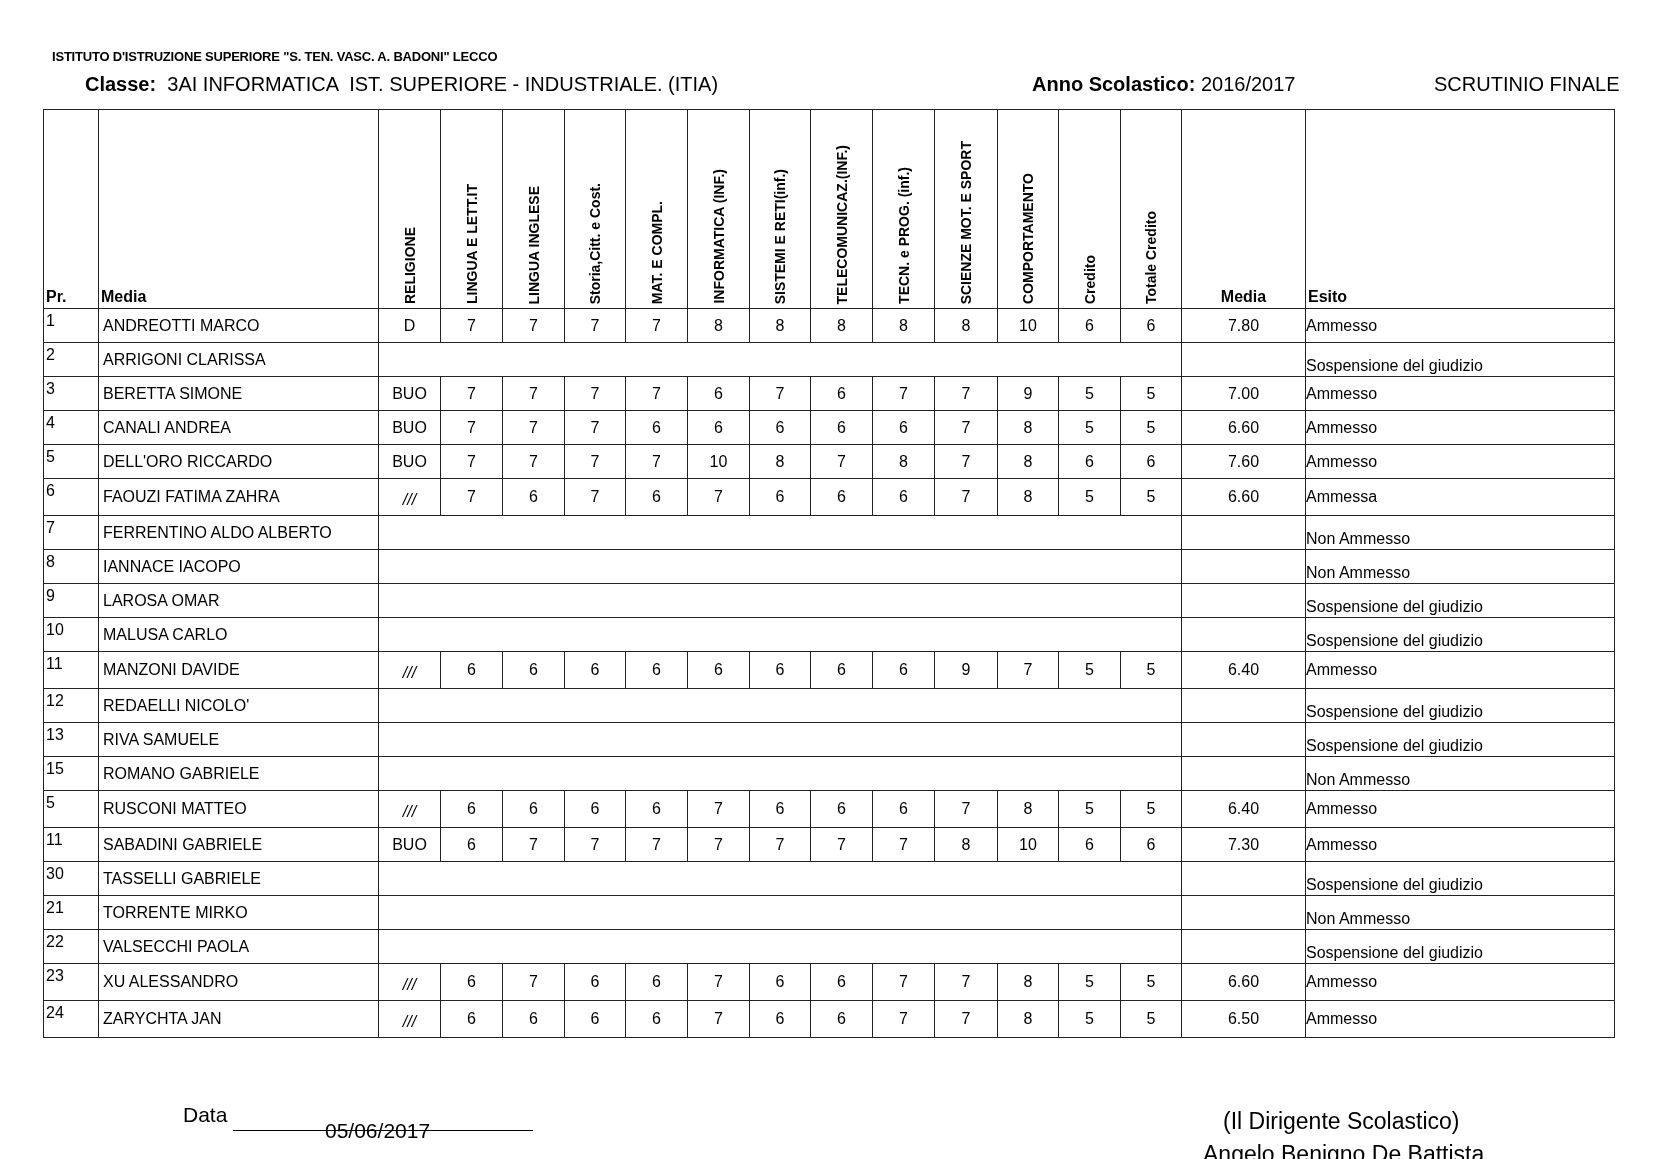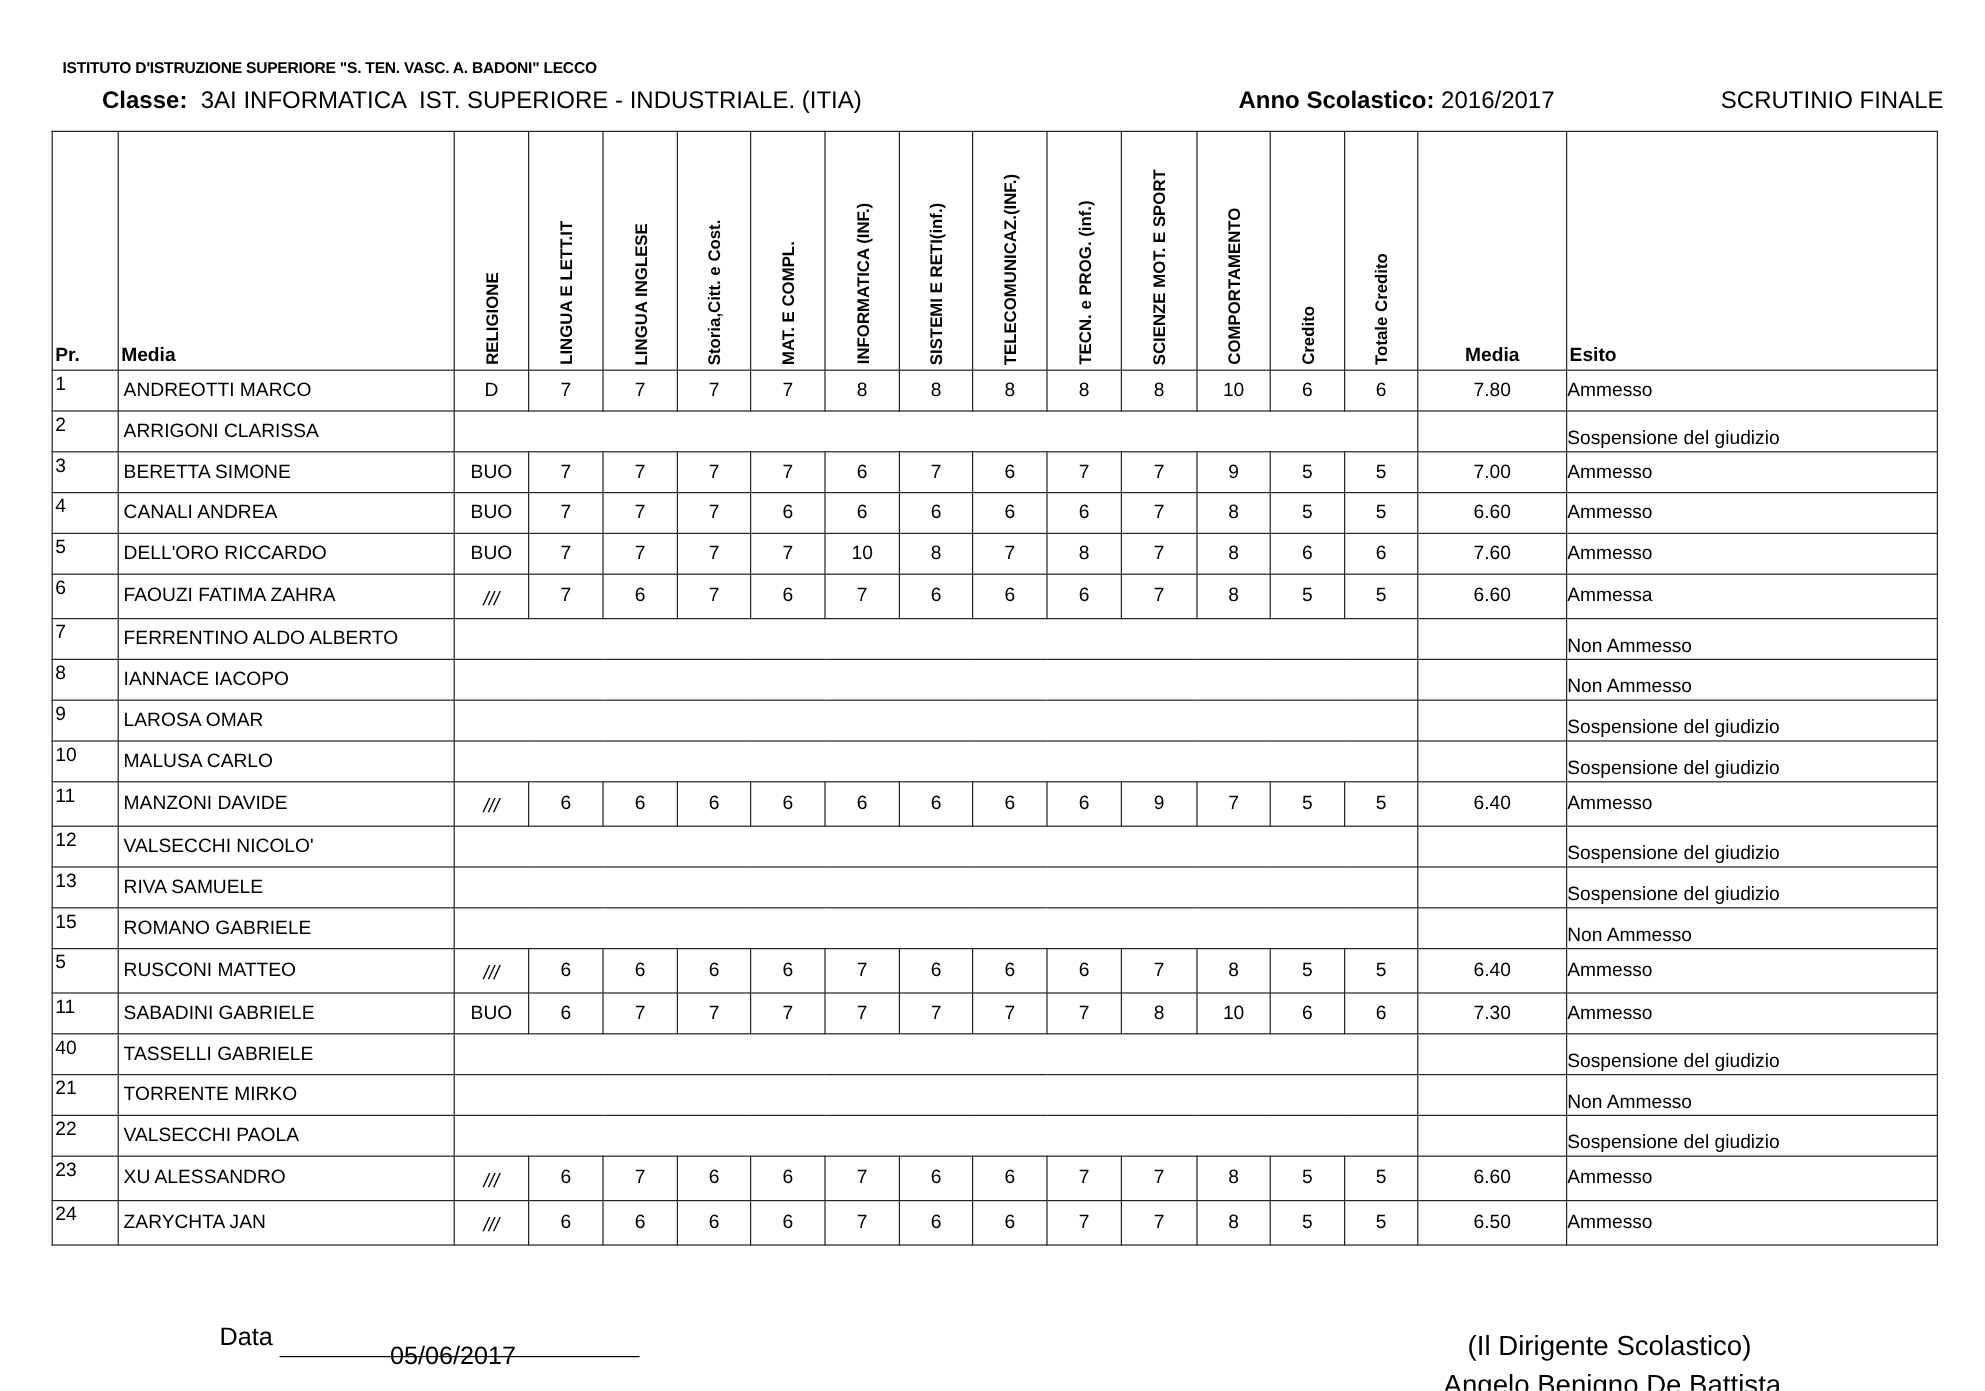--- a/index.html
+++ b/index.html
@@ -257,21 +257,21 @@
         <td class="c-num">6</td>
         <td class="c-num">9</td>
         <td class="c-num">7</td>
         <td class="c-num">5</td>
         <td class="c-num">5</td>
         <td class="c-num">6.40</td>
         <td class="c-esito">Ammesso</td>
       </tr>
       <tr>
         <td class="c-pr">12</td>
-        <td class="c-name">VALSECCHI NICOLO'</td>
+        <td class="c-name">REDAELLI NICOLO'</td>
         <td colspan="13"></td>
         <td class="c-num"></td>
         <td class="c-esito low">Sospensione del giudizio</td>
       </tr>
       <tr>
         <td class="c-pr">13</td>
         <td class="c-name">RIVA SAMUELE</td>
         <td colspan="13"></td>
         <td class="c-num"></td>
         <td class="c-esito low">Sospensione del giudizio</td>
@@ -315,21 +315,21 @@
         <td class="c-num">7</td>
         <td class="c-num">7</td>
         <td class="c-num">8</td>
         <td class="c-num">10</td>
         <td class="c-num">6</td>
         <td class="c-num">6</td>
         <td class="c-num">7.30</td>
         <td class="c-esito">Ammesso</td>
       </tr>
       <tr>
-        <td class="c-pr">40</td>
+        <td class="c-pr">30</td>
         <td class="c-name">TASSELLI GABRIELE</td>
         <td colspan="13"></td>
         <td class="c-num"></td>
         <td class="c-esito low">Sospensione del giudizio</td>
       </tr>
       <tr>
         <td class="c-pr">21</td>
         <td class="c-name">TORRENTE MIRKO</td>
         <td colspan="13"></td>
         <td class="c-num"></td>

